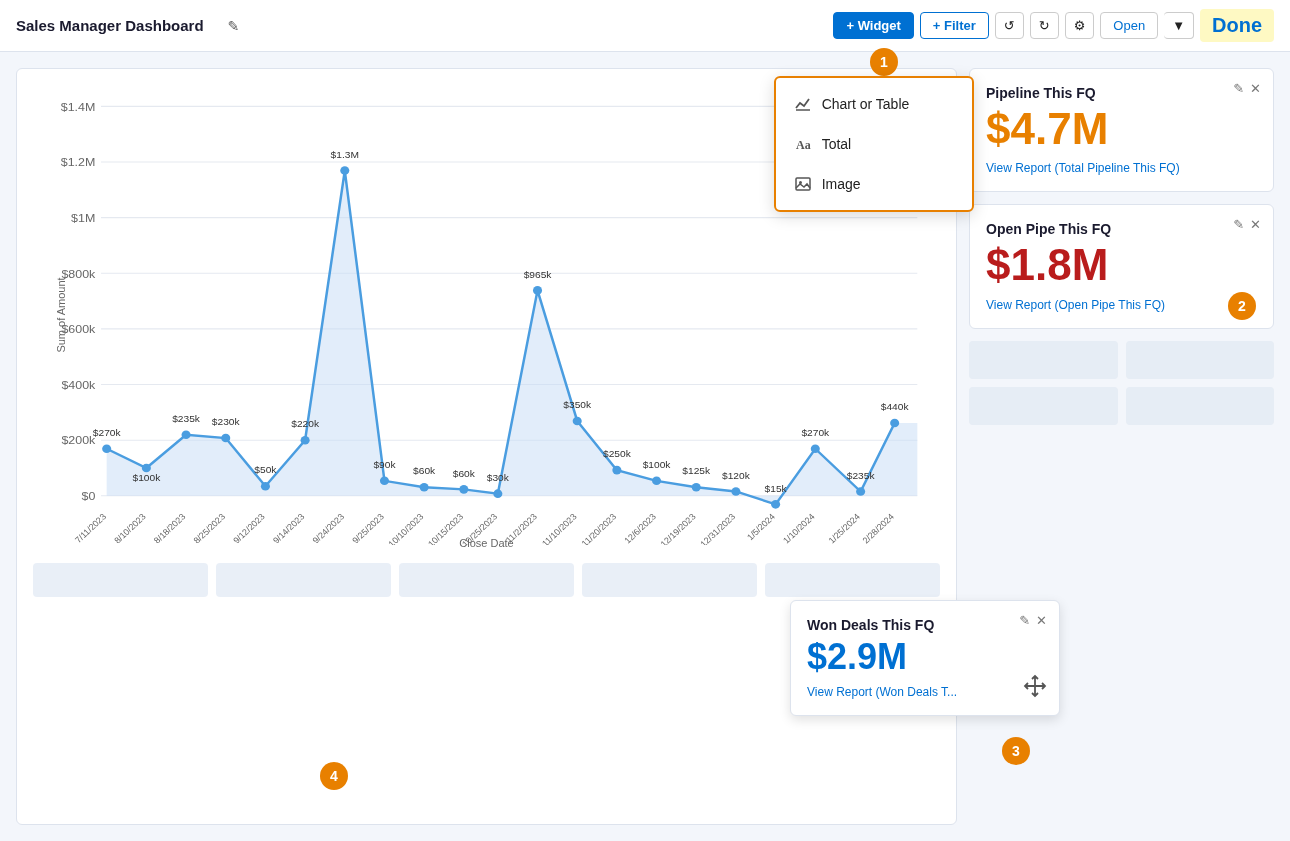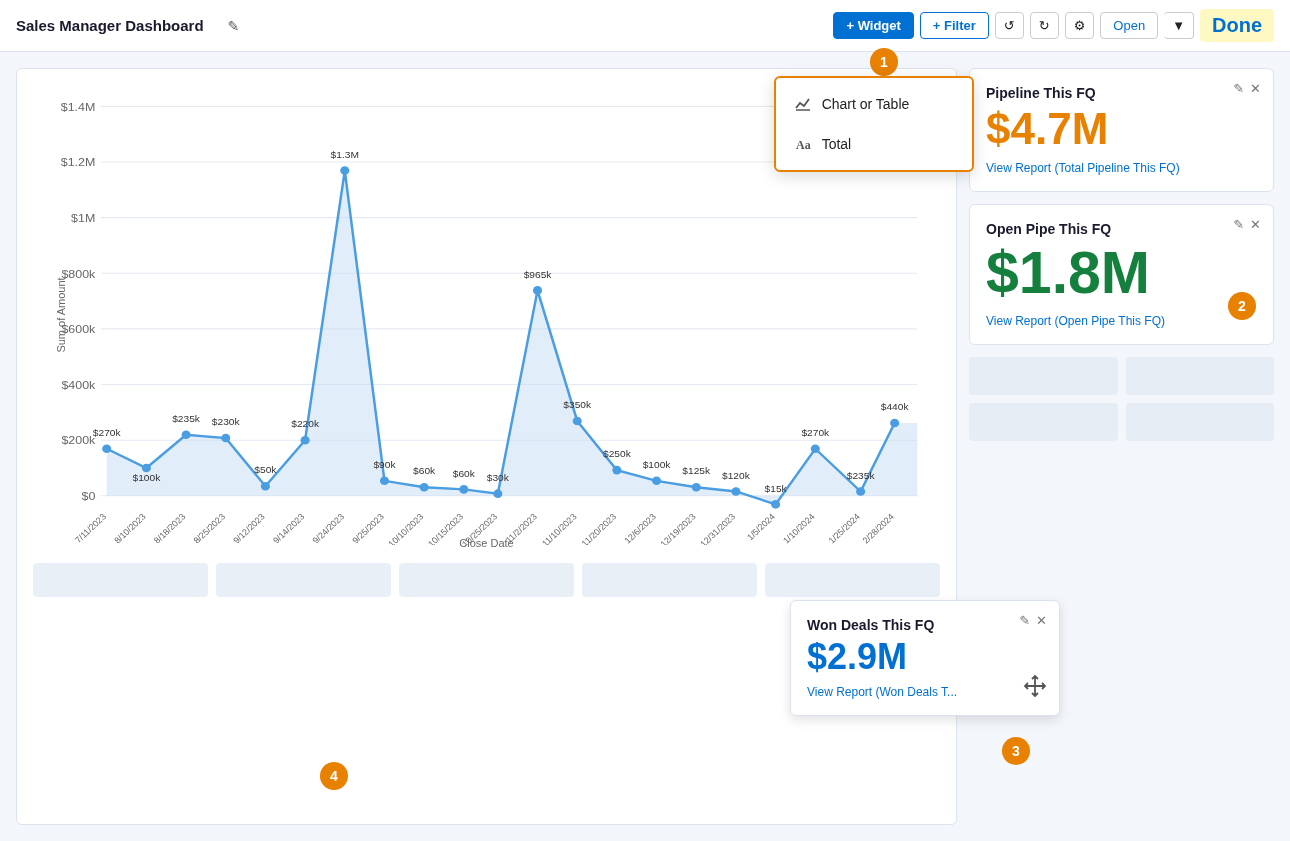--- a/index.html
+++ b/index.html
@@ -31,21 +31,21 @@
     }
     .chart-title { font-size: 15px; font-weight: 600; color: #1a1a2e; margin-bottom: 12px; }
     .chart-area { position: relative; width: 100%; height: 460px; }
     .chart-view-report { color: #0070d2; font-size: 12px; margin-top: 10px; cursor: pointer; }
     .metric-panel {
       background: #fff; border: 1px solid #dde3ed; border-radius: 6px;
       padding: 16px; position: relative;
     }
     .metric-title { font-size: 14px; font-weight: 600; color: #1a1a2e; margin-bottom: 4px; }
     .metric-value-orange { font-size: 44px; font-weight: 700; color: #e88000; line-height: 1.1; }
-    .metric-value-teal { font-size: 59px; font-weight: 700; color: #15803d; line-height: 1.1; }
+    .metric-value-teal { font-size: 44px; font-weight: 700; color: #b91c1c; line-height: 1.1; }
     .metric-view-report { color: #0070d2; font-size: 12px; margin-top: 8px; cursor: pointer; }
     .panel-actions { position: absolute; top: 12px; right: 12px; display: flex; gap: 6px; }
     .panel-action-btn { background: none; border: none; cursor: pointer; color: #777; font-size: 13px; }
 
     
     .dropdown-menu {
       position: absolute; top: 64px; left: 50%; transform: translateX(-50%);
       background: #fff; border: 2px solid #e88000; border-radius: 6px;
       box-shadow: 0 4px 16px rgba(0,0,0,0.15); z-index: 100; min-width: 200px;
       padding: 6px 0;
@@ -103,20 +103,30 @@
           </span>
           <span>Chart or Table</span>
         </div>
         <div class="dropdown-item">
           <span class="dropdown-icon">
             <svg width="18" height="18" viewBox="0 0 18 18">
                 <text x="2" y="14" font-size="12" fill="#555" font-family="serif" font-weight="bold">Aa</text>
               </svg>
           </span>
           <span>Total</span>
+        </div>
+        <div class="dropdown-item">
+          <span class="dropdown-icon">
+            <svg width="18" height="18" viewBox="0 0 18 18" fill="none">
+                <rect x="2" y="3" width="14" height="12" rx="1" stroke="#555" stroke-width="1.5"></rect>
+                <circle cx="6.5" cy="7.5" r="1.5" fill="#555"></circle>
+                <polyline points="2,13 6,9 10,12 13,9 16,13" stroke="#555" stroke-width="1.5" fill="none"></polyline>
+              </svg>
+          </span>
+          <span>Image</span>
         </div>
       </div>
     </div>
     <button class="btn btn-outline">+ Filter</button>
     <button class="btn btn-icon">↺</button>
     <button class="btn btn-icon">↻</button>
     <button class="btn btn-icon">⚙</button>
     <button class="btn btn-save">Open</button>
     <button class="btn btn-icon btn-caret">▼</button>
     <button class="btn btn-done">Done</button>

